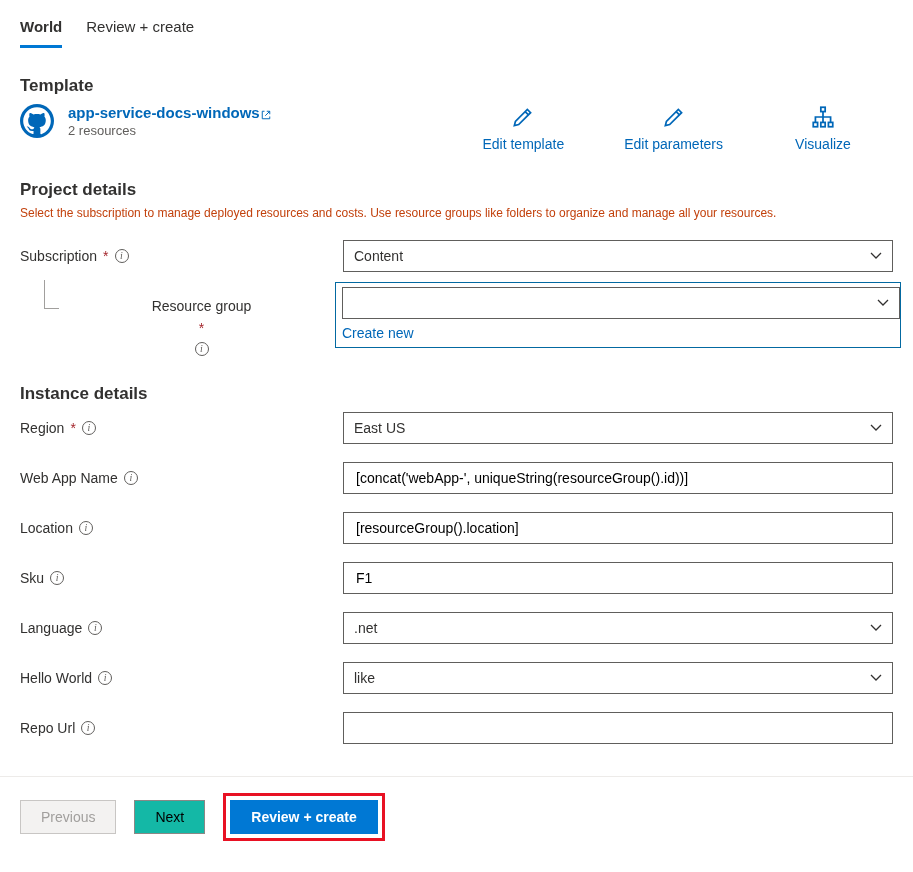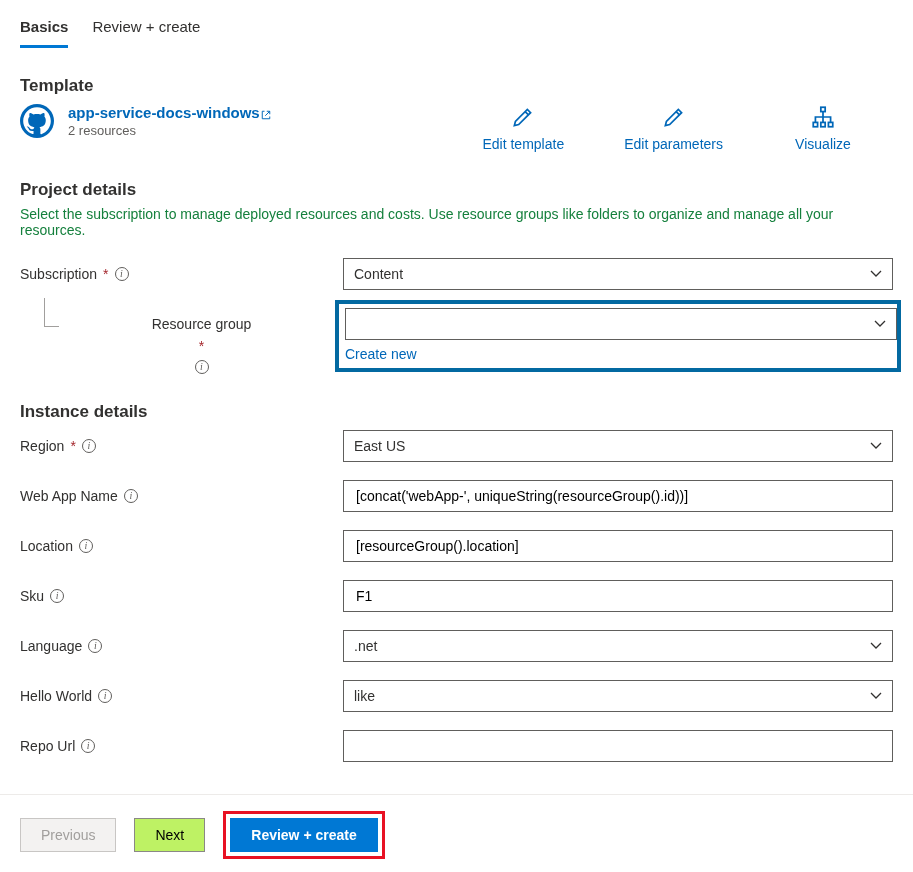--- a/index.html
+++ b/index.html
@@ -72,22 +72,22 @@
     cursor: pointer;
     color: #0067b8;
     font-size: 14px;
     min-width: 80px;
   }
   .action-item svg {
     width: 26px; height: 26px;
     margin-bottom: 6px;
   }
   .sub-desc {
-    color: #15803d;
-    font-size: 14px;
+    color: #c2410c;
+    font-size: 12px;
     margin: 4px 0 18px 0;
     max-width: 840px;
     border-bottom: 1px solid #edebe9;
     padding-bottom: 0;
     border: none;
   }
   .form-row {
     display: flex;
     align-items: center;
     min-height: 36px;
@@ -161,40 +161,40 @@
   }
   .chev {
     width:12px;height:12px;
   }
   .link {
     color:#0067b8;
     font-size:14px;
     cursor:pointer;
   }
   .highlight-red {
-    border: 4px solid #0369a1;
+    border: 1px solid #0369a1;
     padding: 4px 0 6px 6px;
     margin: -6px -8px 0 -8px;
   }
   .footer {
     border-top: 1px solid #edebe9;
     margin: 30px -20px 0 -20px;
     padding: 16px 20px 0 20px;
     display:flex;
     gap: 18px;
     align-items: center;
   }
   .btn {
     height: 34px;
     padding: 0 20px;
     font-size: 14px;
     font-family: inherit;
     cursor: pointer;
     border: 1px solid #8a8886;
-    background: #bef264;
+    background: #14b8a6;
   }
   .btn.disabled {
     background:#f3f2f1;
     color:#a19f9d;
     border-color:#c8c6c4;
     cursor:default;
   }
   .btn.primary {
     background:#0078d4;
     color:#fff;
@@ -205,21 +205,21 @@
     border:3px solid #e81123;
     padding:4px;
     display:inline-block;
   }
   .open-ext { width:12px;height:12px; }
 </style>
 </head>
 <body>
 
 <div class="tabs">
-  <div class="tab active">Basics</div>
+  <div class="tab active">World</div>
   <div class="tab">Review + create</div>
 </div>
 
 <div class="section-title">Template</div>
 <div class="template-row">
   <svg class="github-icon" viewBox="0 0 16 16">
     <circle cx="8" cy="8" r="8" fill="#0067b8"></circle>
     <path fill="#fff" d="M8 1.5C4.41 1.5 1.5 4.41 1.5 8c0 2.87 1.86 5.3 4.44 6.16.32.06.44-.14.44-.31 0-.15-.01-.66-.01-1.2-1.81.39-2.19-.77-2.19-.77-.3-.75-.72-.95-.72-.95-.59-.4.04-.39.04-.39.65.05.99.67.99.67.58.99 1.52.7 1.89.54.06-.42.23-.7.41-.86-1.44-.16-2.96-.72-2.96-3.21 0-.71.25-1.29.67-1.74-.07-.16-.29-.82.06-1.71 0 0 .55-.17 1.79.67.52-.14 1.08-.22 1.63-.22.55 0 1.11.07 1.63.22 1.24-.84 1.78-.67 1.78-.67.36.89.13 1.55.07 1.71.42.45.67 1.03.67 1.74 0 2.5-1.52 3.04-2.97 3.2.23.2.44.6.44 1.21 0 .87-.01 1.57-.01 1.79 0 .17.12.38.44.31C12.64 13.3 14.5 10.87 14.5 8c0-3.59-2.91-6.5-6.5-6.5z"></path>
   </svg>
   <div>

